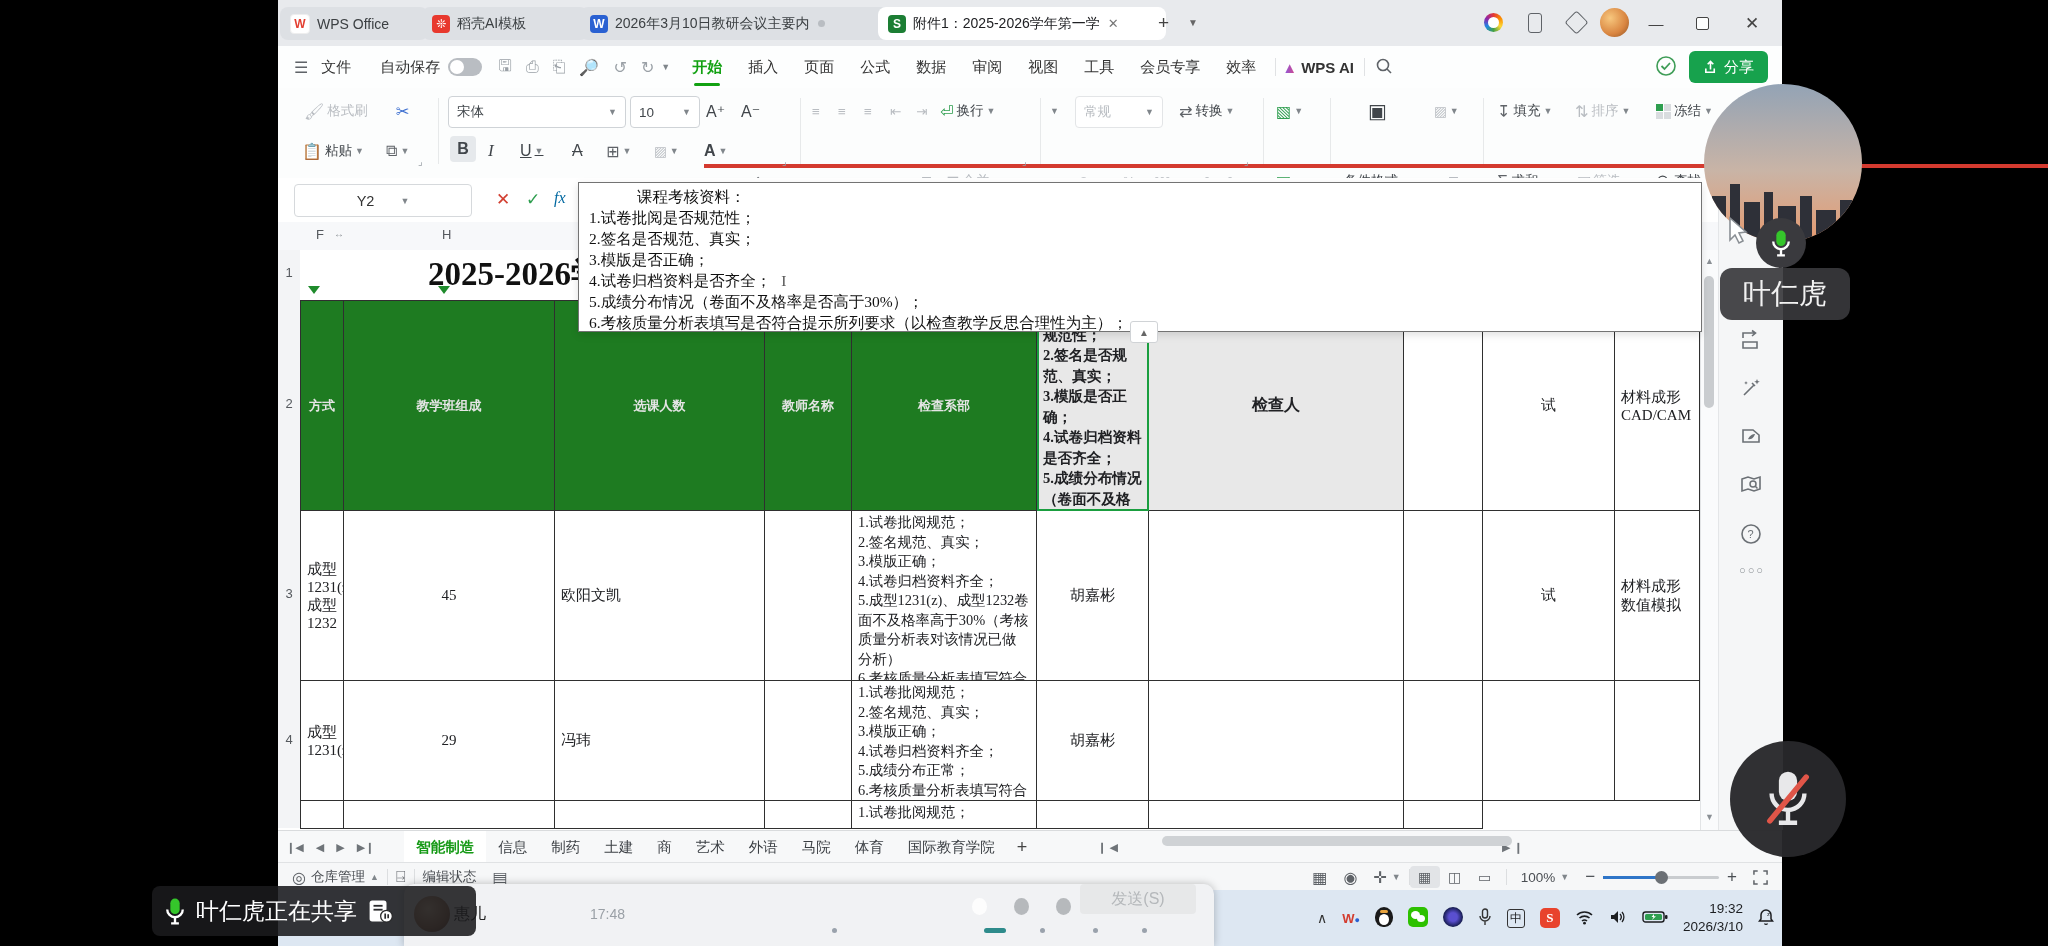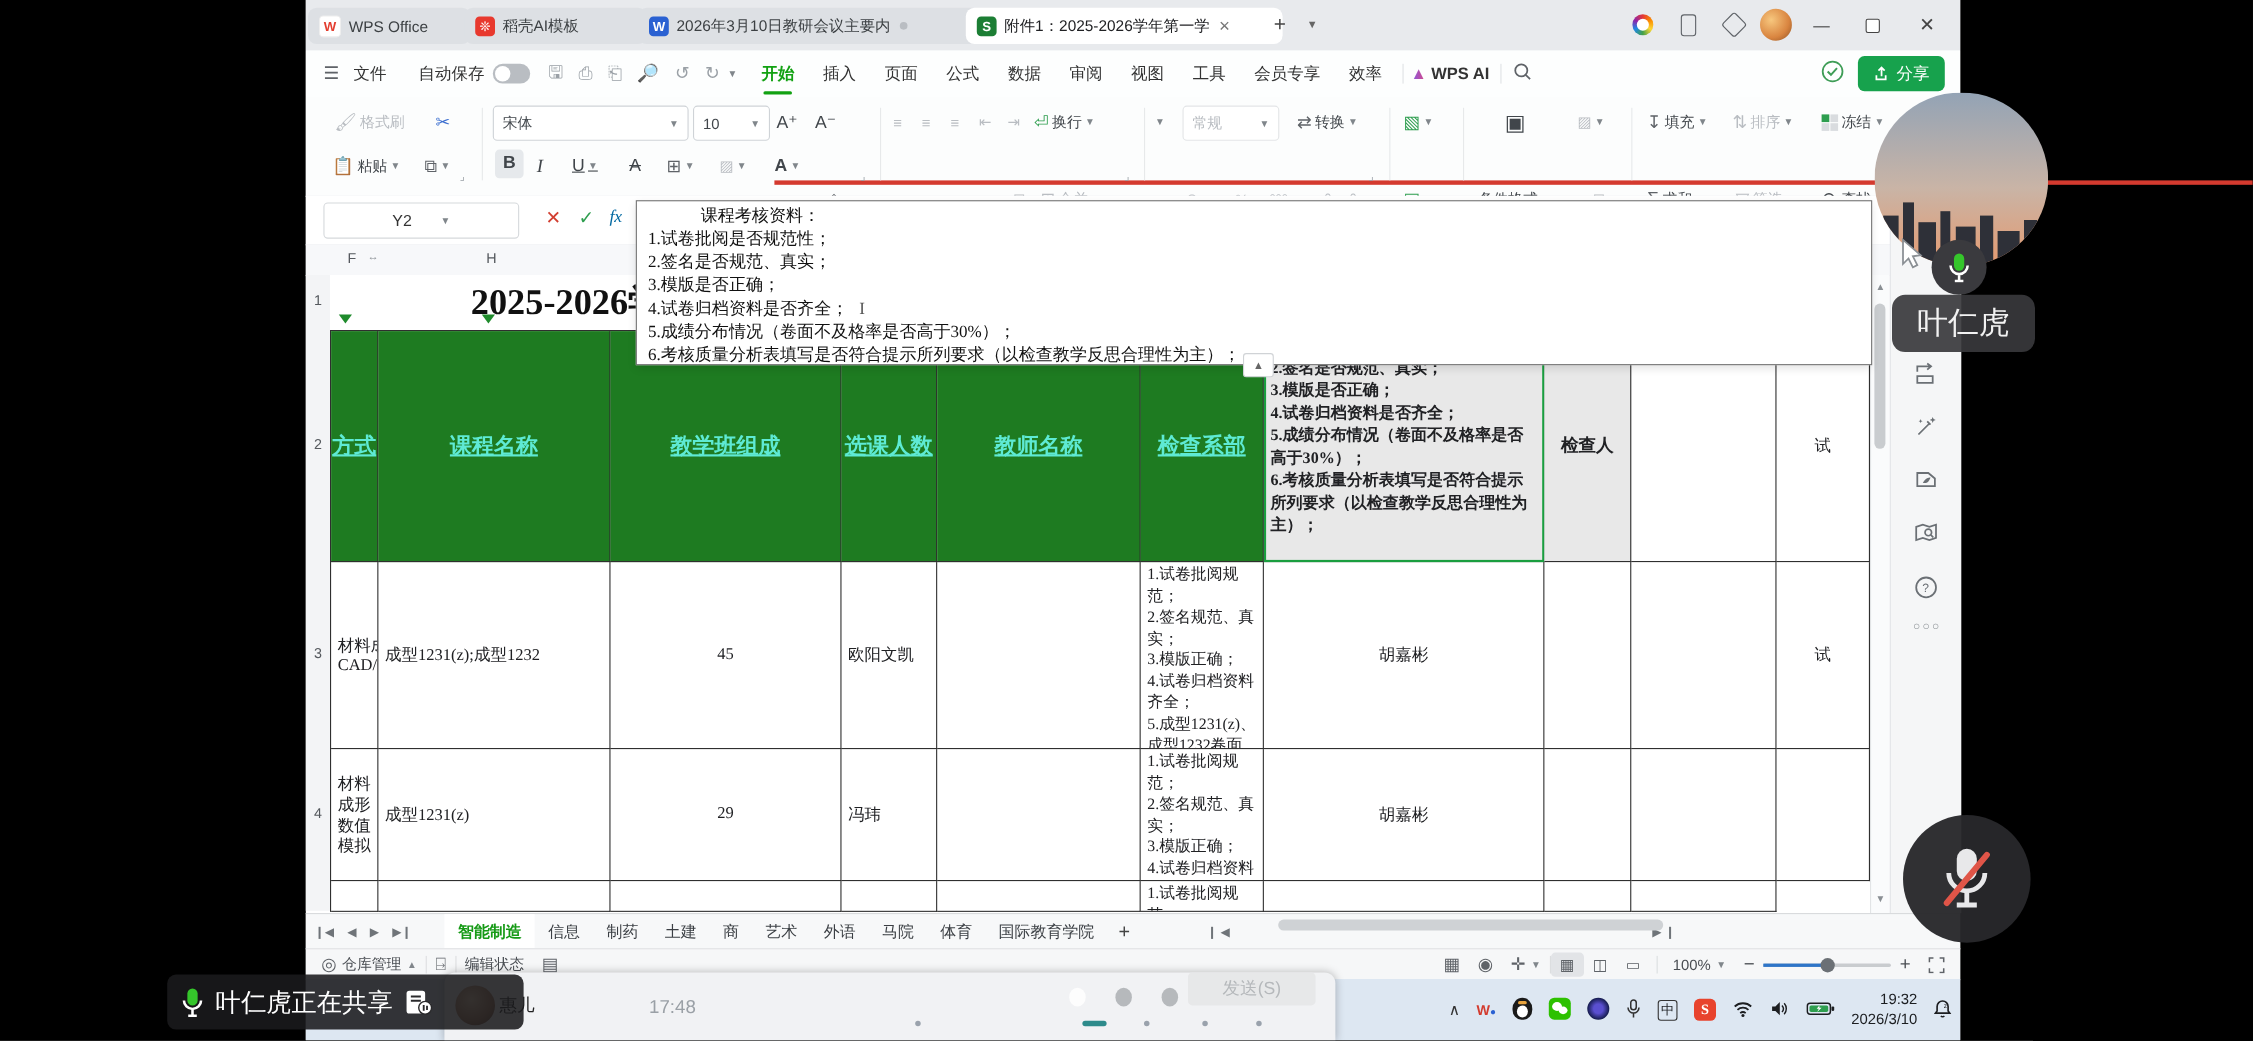--- a/index.html
+++ b/index.html
@@ -52,21 +52,21 @@
   .row1{position:absolute;left:22px;top:250px;width:1399px;height:50px;background:#fff;}
   .sheettitle{position:absolute;left:128px;top:2px;font-family:"Liberation Serif","DejaVu Serif",serif;
               font-size:33px;font-weight:600;color:#111;}
   .filtri{position:absolute;width:0;height:0;border-left:6px solid transparent;border-right:6px solid transparent;border-top:8px solid #1f8b2c;}
   .tbl{position:absolute;left:22px;top:300px;display:grid;
        grid-template-columns:43px 211px 210px 87px 185px 112px 255px 79px 132px 85px;
        grid-template-rows:210px 170px 120px 28px;
        border-top:1px solid #2f2f2f;border-left:1px solid #2f2f2f;
        font-family:"Liberation Serif","DejaVu Serif",serif;overflow:hidden;background:#fff;}
   .c{border-right:1px solid #2f2f2f;border-bottom:1px solid #2f2f2f;overflow:hidden;}
-  .hgreen{background:#1e7b21;color:#5eead4;font-weight:bold;font-size:20px;display:flex;align-items:center;justify-content:center;text-decoration:underline;}
+  .hgreen{background:#1e7b21;color:#e5e5e5;font-weight:bold;font-size:13px;display:flex;align-items:center;justify-content:center;}
   .hgray{background:#e8e8e8;font-weight:bold;}
   .hgray.cc{display:flex;align-items:center;justify-content:center;font-size:16px;}
   .notes{padding:3px 6px;font-size:14.6px;line-height:20.5px;white-space:pre-line;text-align:left;}
   .sel{outline:2px solid #1a9e3f;outline-offset:-2px;}
   .dl{display:flex;align-items:center;padding:0 6px;font-size:15px;}
   .dc{display:flex;align-items:center;justify-content:center;font-size:15px;}
   .dn{padding:2px 6px;font-size:14.4px;line-height:19.5px;white-space:pre-line;}
   
   .vscroll{position:absolute;left:1422px;top:250px;width:17px;height:580px;background:#fafbfc;border-left:1px solid #e2e4e6;}
   .sarr{position:absolute;left:0;width:100%;text-align:center;color:#8a8f94;font-size:9px;}
@@ -396,21 +396,20 @@
 
     <div class="row1">
       <span class="sheettitle">2025-2026学</span>
     </div>
     <span class="filtri" style="left:30px;top:286px;"></span>
     <span class="filtri" style="left:160px;top:286px;"></span>
 
     <div class="tbl">
 
       <div class="c hgreen">方式</div>
-      <div class="c hgreen">课程名称</div>
       <div class="c hgreen">教学班组成</div>
       <div class="c hgreen">选课人数</div>
       <div class="c hgreen">教师名称</div>
       <div class="c hgreen">检查系部</div>
       <div class="c hgray notes sel">1.试卷批阅是否规范性；
 2.签名是否规范、真实；
 3.模版是否正确；
 4.试卷归档资料是否齐全；
 5.成绩分布情况（卷面不及格率是否高于30%）；
 6.考核质量分析表填写是否符合提示所列要求（以检查教学反思合理性为主）；</div>
@@ -521,21 +520,21 @@
         <svg width="15" height="15" viewBox="0 0 16 16">
             <path d="M1 5V1h4M11 1h4v4M15 11v4h-4M5 15H1v-4" fill="none" stroke="#5f6368" stroke-width="1.6"></path>
           </svg>
       </span>
     </div>
 
     <div class="taskbar">
       <div class="chatwin">
         <span class="ab" style="left:10px;top:12px;width:36px;height:36px;border-radius:50%;background:radial-gradient(circle at 40% 35%,#e9c9a8,#a9795a 60%,#5d3a28);"></span>
         <span class="ab" style="left:50px;top:20px;font-size:16px;color:#222;">惠儿</span>
-        <span class="ab" style="left:186px;top:22px;font-size:17px;color:#9aa0a6;">17:48</span>
+        <span class="ab" style="left:186px;top:22px;font-size:14px;color:#9aa0a6;">17:48</span>
         <span class="pgdot" style="left:568px;background:#fdfdfd;"></span>
         <span class="pgdot" style="left:610px;"></span>
         <span class="pgdot" style="left:652px;"></span>
         <span class="sendbtn">发送(S)</span>
         <span class="appdot" style="left:428px;"></span>
         <span class="appdot" style="left:580px;width:22px;background:#2e8b8b;"></span>
         <span class="appdot" style="left:636px;"></span>
         <span class="appdot" style="left:689px;"></span>
         <span class="appdot" style="left:738px;"></span>
       </div>

